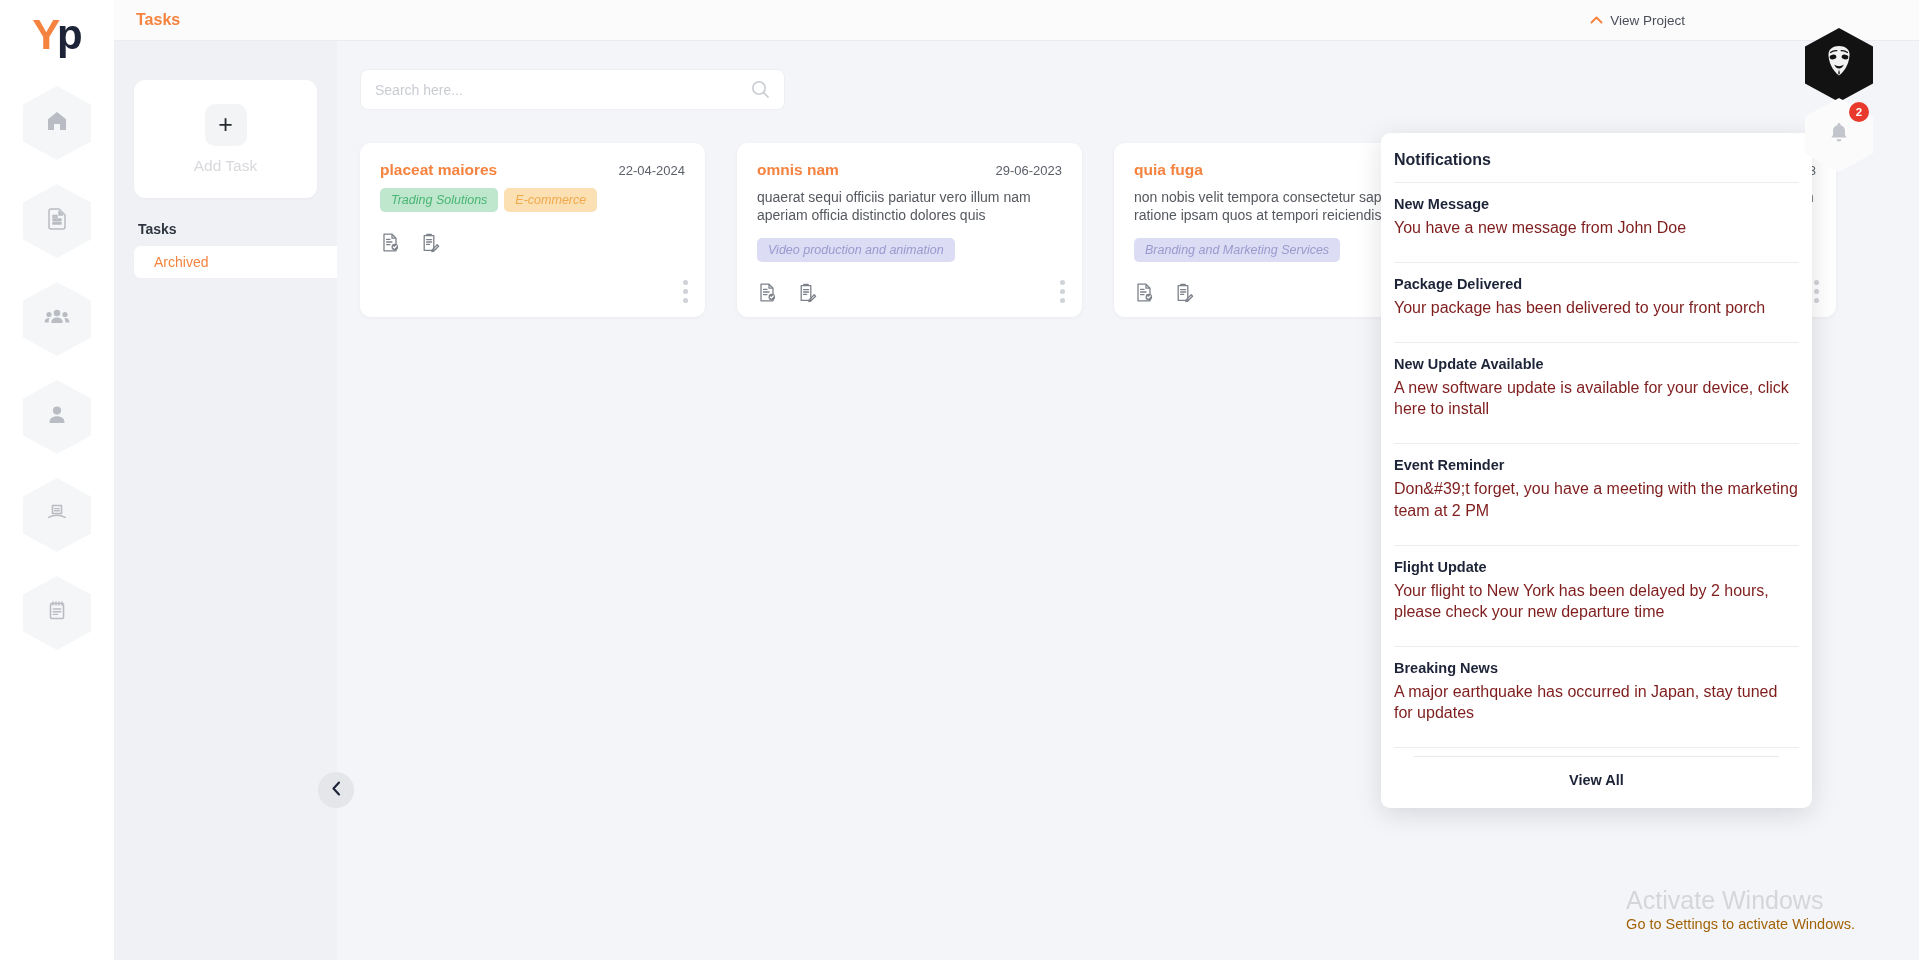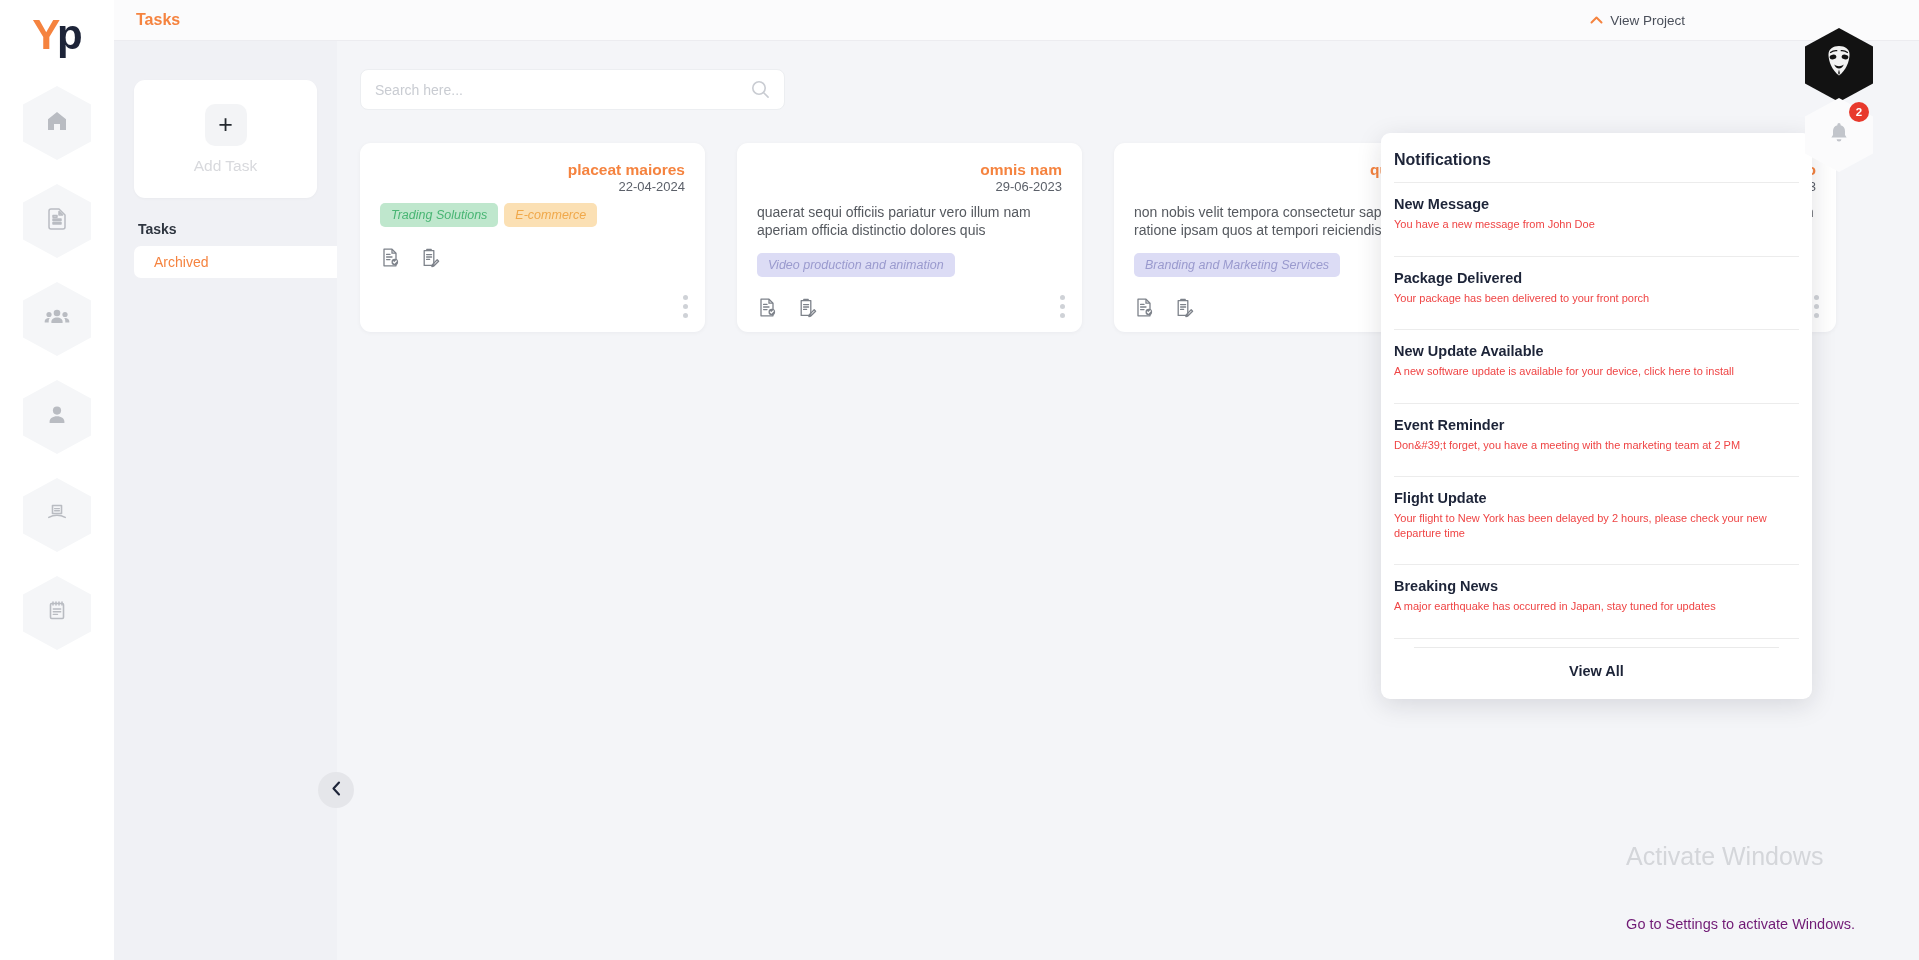--- a/index.html
+++ b/index.html
@@ -192,23 +192,22 @@
   }
   .task-card {
     width: 345px;
     background: #ffffff;
     border-radius: 11px;
     padding: 18px 20px 14px 20px;
     position: relative;
     box-shadow: 0 1px 4px rgba(20,25,40,0.045);
   }
   .card-head {
-    display: flex; align-items: flex-end; justify-content: space-between;
+    display: flex; align-items: center; justify-content: space-between;
     margin-bottom: 9px;
-    flex-direction: column;
   }
   .card-title { font-size: 15.5px; font-weight: 600; color: #f5833f; }
   .card-date { font-size: 13px; color: #5b6069; }
   .card-desc {
     font-size: 14px; line-height: 1.29;
     color: #55595f; margin-bottom: 14px;
   }
   .chips { display: flex; flex-wrap: wrap; gap: 6px; margin-bottom: 20px; font-style: italic; }
   .chip {
     padding: 5px 11px; border-radius: 5px;
@@ -248,36 +247,36 @@
     padding: 13px 0 24px 0;
     border-bottom: 1px solid #ececec;
     cursor: pointer;
   }
   .notif-item:last-of-type { border-bottom: none; }
   .notif-item-title {
     font-size: 14.5px; font-weight: 600; color: #1d2438;
     margin-bottom: 5px;
   }
   .notif-item-body {
-    font-size: 11px; line-height: 1.32; color: #ef4444;
+    font-size: 16px; line-height: 1.32; color: #7f1d1d;
   }
   .notif-sep { height: 1px; background: #eaeaea; margin: 8px 0 0 20px; margin-right: 20px; }
   .notif-viewall {
     text-align: center; padding-top: 15px;
     font-size: 14.5px; font-weight: 600; color: #1d2438;
     cursor: pointer;
   }
 
   
   .watermark {
     position: absolute; right: 64px; bottom: 28px;
     text-align: left; user-select: none; z-index: 5;
   }
   .wm-1 { font-size: 25px; color: #d4d6da; line-height: 1.25; }
-  .wm-2 { font-size: 14.5px; color: #701a75; margin-top: 44px; }
+  .wm-2 { font-size: 14.5px; color: #a16207; }
 </style>
 </head>
 <body>
 
 <div class="app">
 
   <div class="rail">
     <div class="logo"><span class="y">Y</span><span class="p">p</span></div>
 
     <div class="hexbtn">

